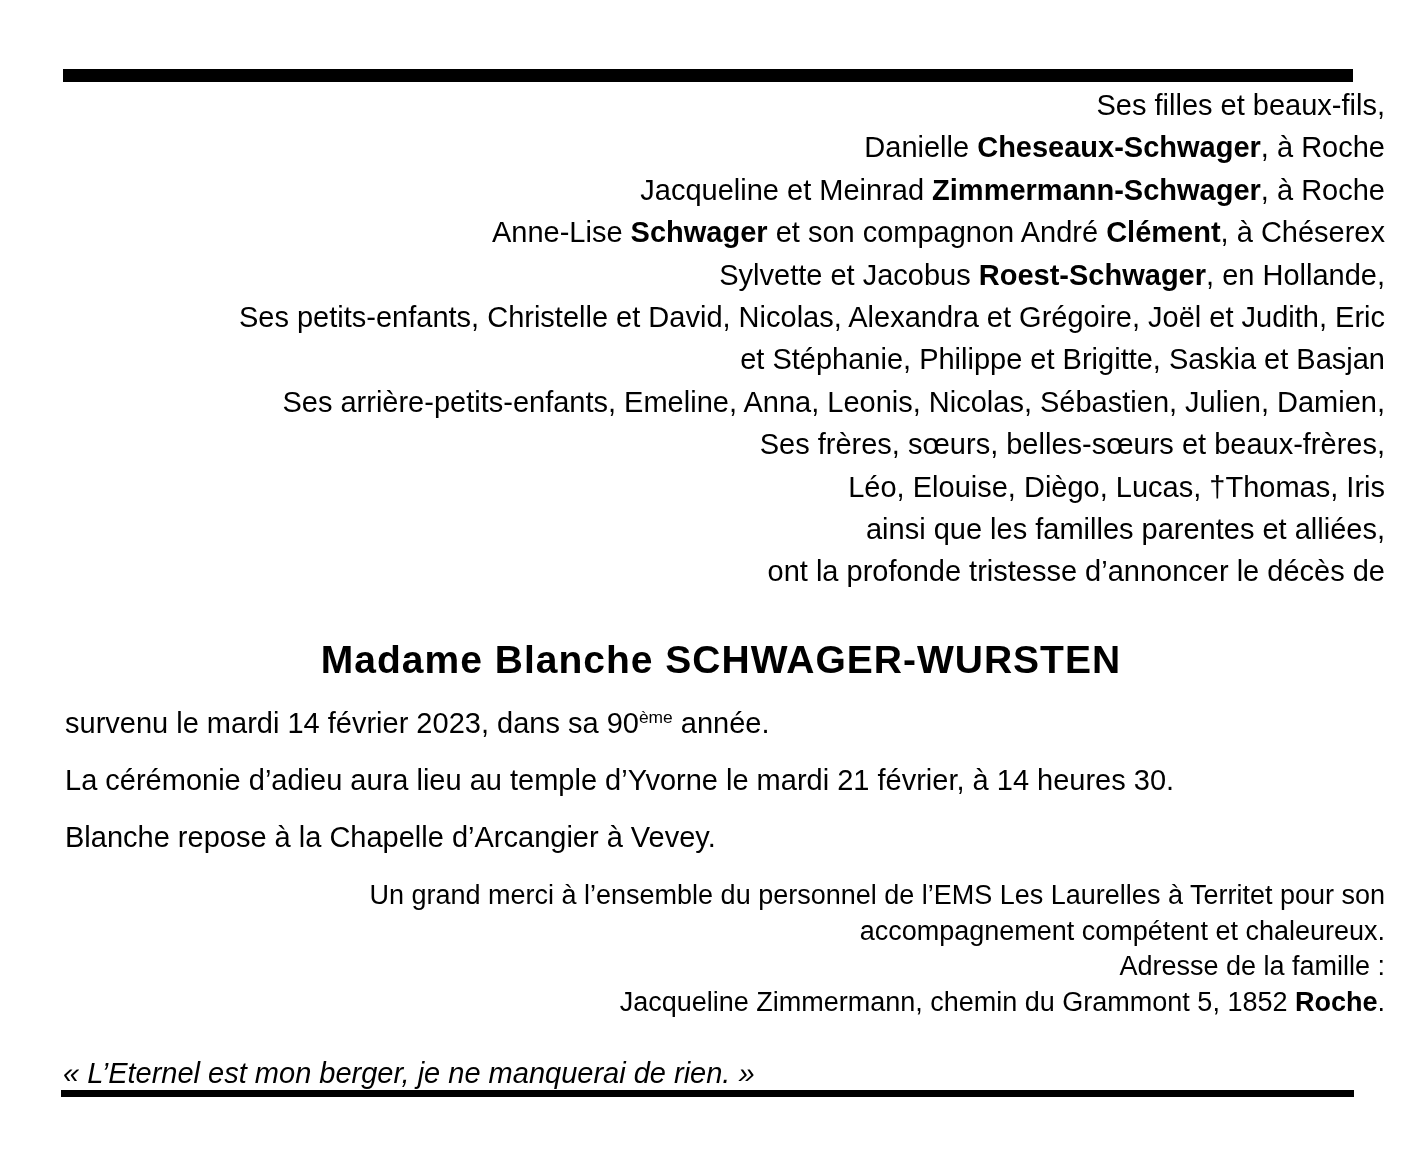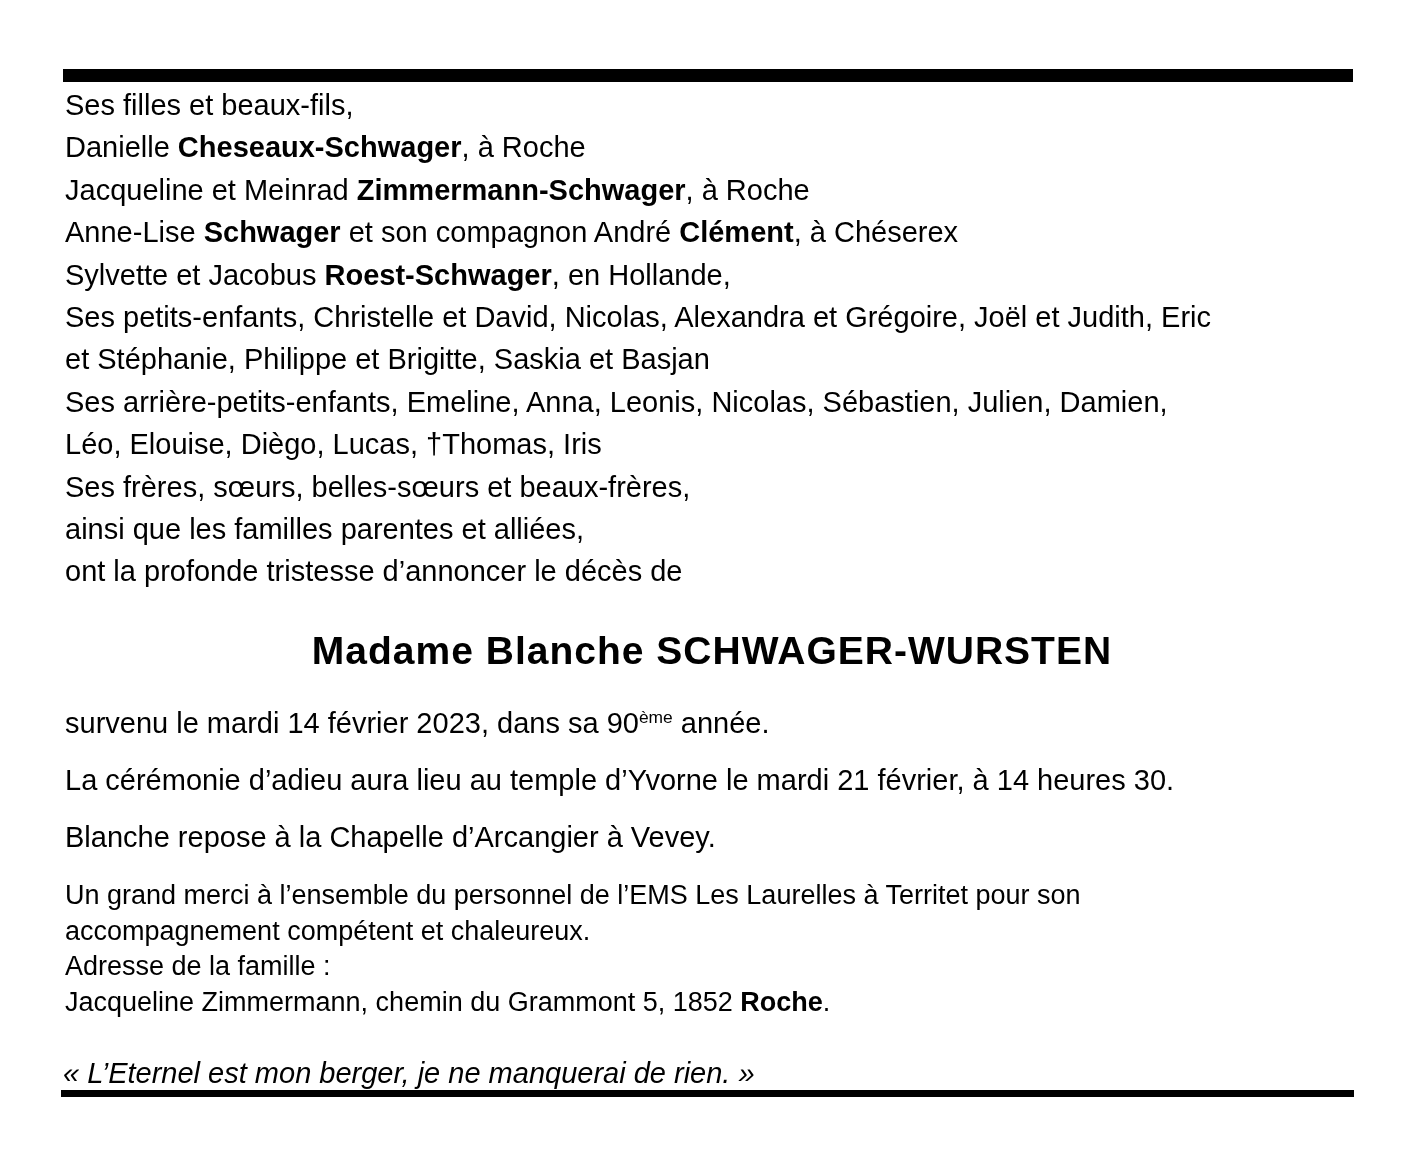--- a/index.html
+++ b/index.html
@@ -27,35 +27,36 @@
     height: 13px;
   }
   .bottom-rule {
     top: 1090px;
     left: 61px;
     width: 1293px;
     height: 7px;
   }
   .line {
     white-space: nowrap;
+    text-align: right;
   }
   .family-block {
     position: absolute;
     top: 84px;
     left: 65px;
     width: 1320px;
     font-size: 29px;
     line-height: 42.4px;
   }
   .deceased-title {
     position: absolute;
     top: 624px;
     left: 63px;
     width: 1290px;
-    margin: 4px;
+    margin: 13px;
     text-align: center;
     font-size: 39px;
     font-weight: bold;
     line-height: 46px;
     letter-spacing: 1px;
     white-space: nowrap;
   }
   .para {
     position: absolute;
     left: 65px;
@@ -103,22 +104,22 @@
 
   <div class="family-block">
     <div class="line"><span>Ses filles et beaux-fils,</span></div>
     <div class="line"><span>Danielle </span><span class="b">Cheseaux-Schwager</span><span>, à Roche</span></div>
     <div class="line"><span>Jacqueline et Meinrad </span><span class="b">Zimmermann-Schwager</span><span>, à Roche</span></div>
     <div class="line"><span>Anne-Lise </span><span class="b">Schwager</span><span> et son compagnon André </span><span class="b">Clément</span><span>, à Chéserex</span></div>
     <div class="line"><span>Sylvette et Jacobus </span><span class="b">Roest-Schwager</span><span>, en Hollande,</span></div>
     <div class="line"><span>Ses petits-enfants, Christelle et David, Nicolas, Alexandra et Grégoire, Joël et Judith, Eric</span></div>
     <div class="line"><span>et Stéphanie, Philippe et Brigitte, Saskia et Basjan</span></div>
     <div class="line"><span>Ses arrière-petits-enfants, Emeline, Anna, Leonis, Nicolas, Sébastien, Julien, Damien,</span></div>
+    <div class="line"><span>Ses frères, sœurs, belles-sœurs et beaux-frères,</span></div>
     <div class="line"><span>Léo, Elouise, Diègo, Lucas, †Thomas, Iris</span></div>
-    <div class="line"><span>Ses frères, sœurs, belles-sœurs et beaux-frères,</span></div>
     <div class="line"><span>ainsi que les familles parentes et alliées,</span></div>
     <div class="line"><span>ont la profonde tristesse d’annoncer le décès de</span></div>
   </div>
 
   <h1 class="deceased-title">Madame Blanche SCHWAGER-WURSTEN</h1>
 
   <div class="para para-death"><span>survenu le mardi 14 février 2023, dans sa 90</span><span class="sup">ème</span><span> année.</span></div>
 
   <div class="para para-ceremony">La cérémonie d’adieu aura lieu au temple d’Yvorne le mardi 21 février, à 14 heures 30.</div>
 

